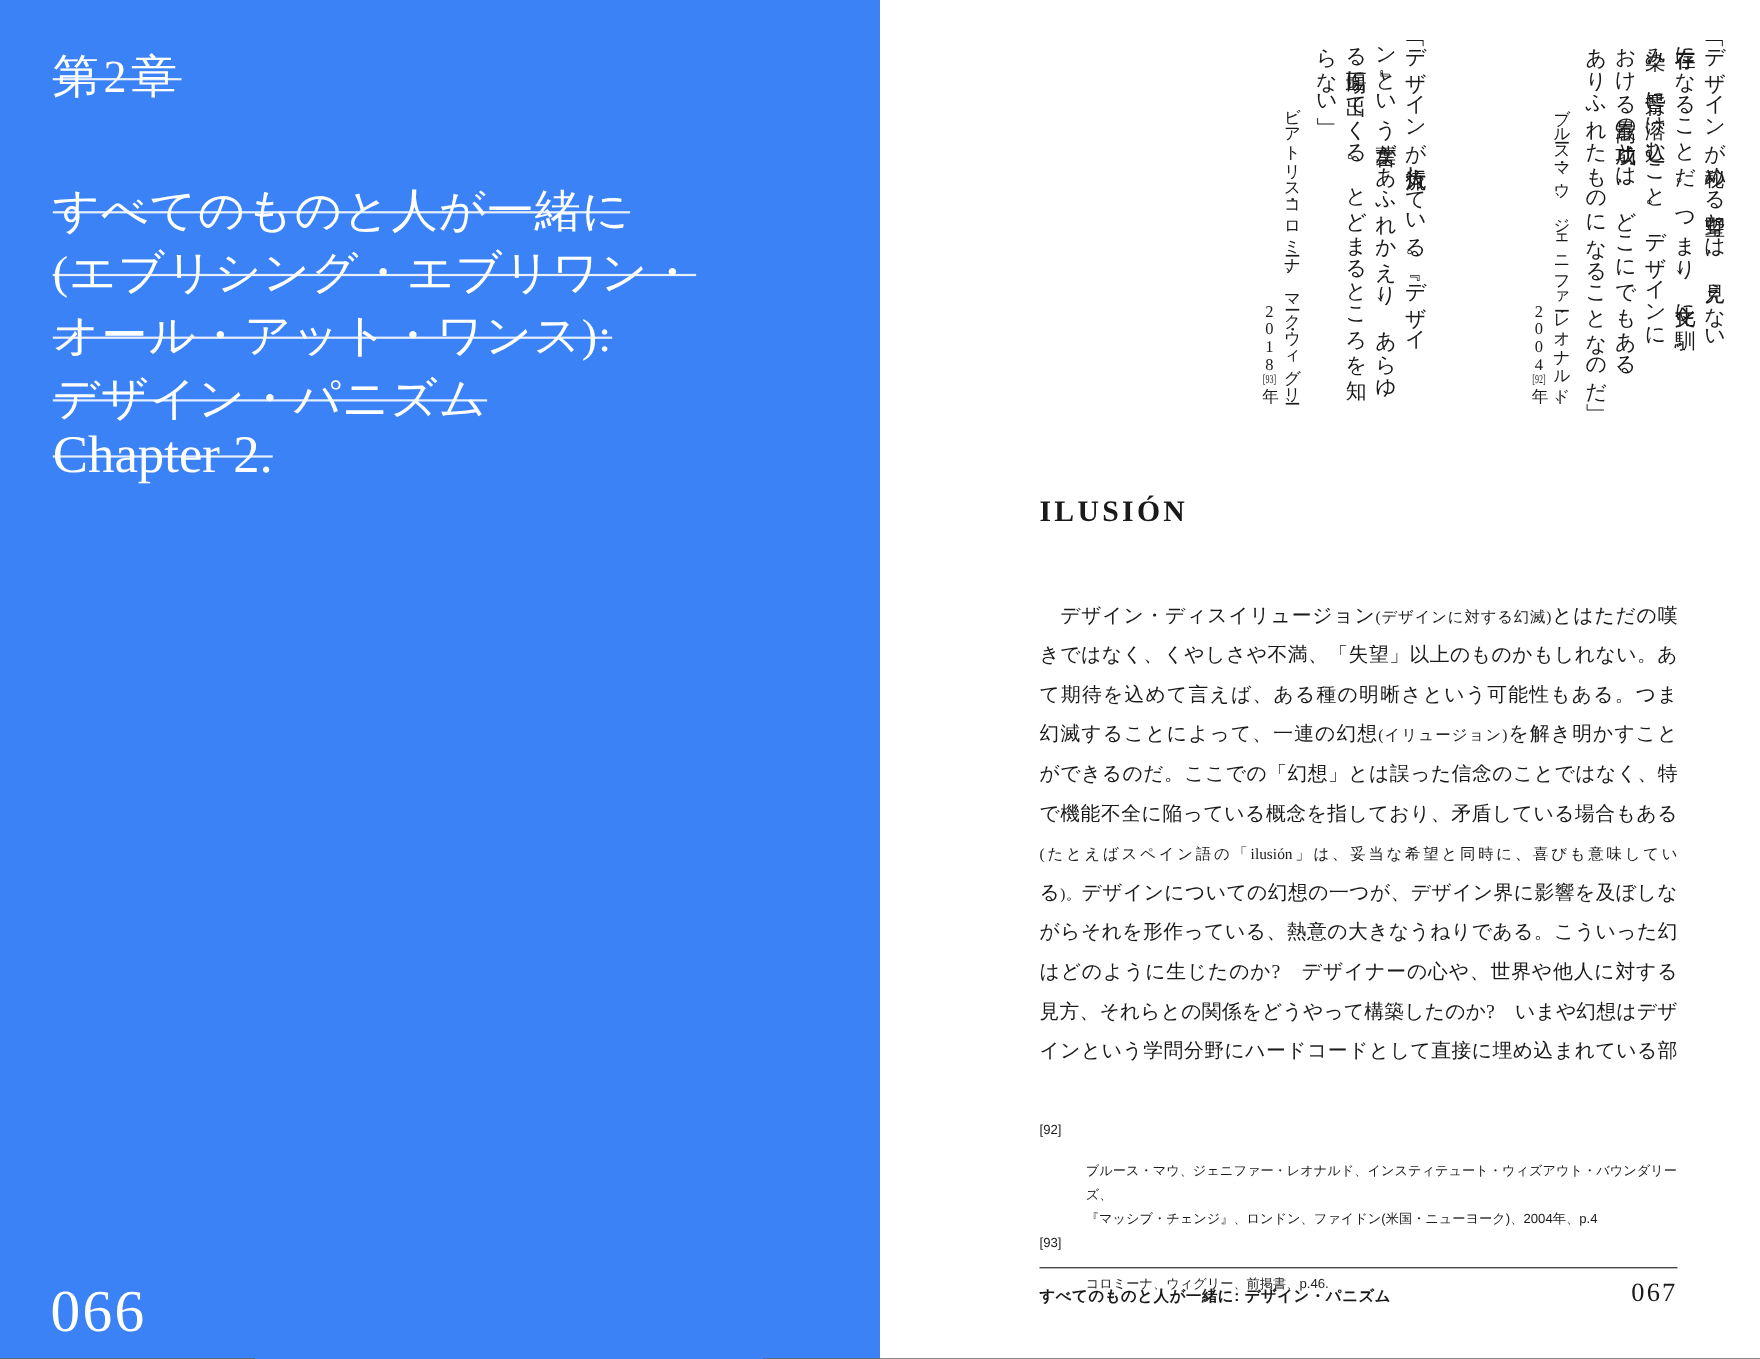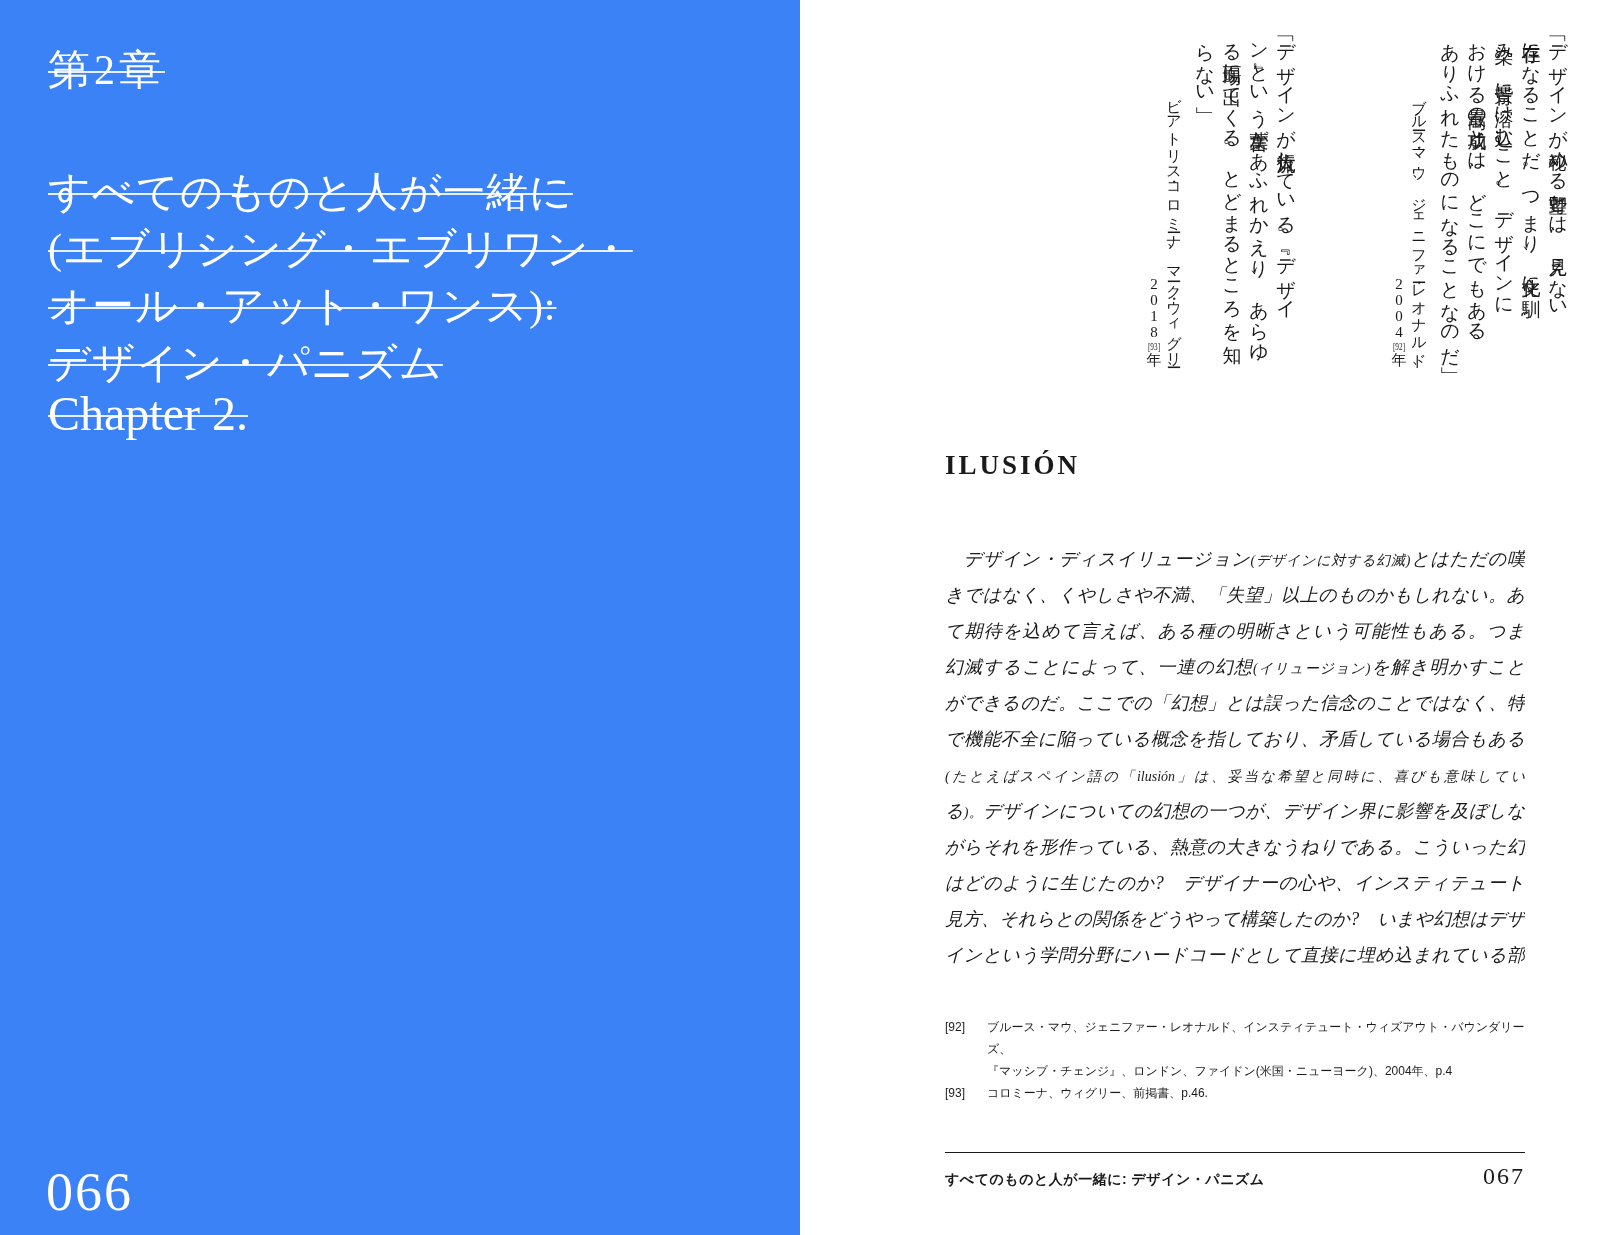--- a/index.html
+++ b/index.html
@@ -40,28 +40,28 @@
   }
   .quote-1{right:28px;}
   .quote-2{right:300px;}
   .heading{
     position:absolute;top:450px;left:145px;right:75px;
     text-align:left;font-size:27px;font-weight:bold;letter-spacing:3px;
   }
   .body-block{position:absolute;top:541px;left:145px;right:75px;}
   .bline{
     height:36px;line-height:36px;font-size:18px;
-    text-align:justify;text-align-last:justify;overflow:hidden;font-style:italic;
+    text-align:justify;text-align-last:justify;overflow:hidden;
   }
   .bline .seg-s{font-size:14px;}
   .footnotes{position:absolute;top:1016px;left:145px;right:75px;
     font-family:"Liberation Sans","DejaVu Sans",sans-serif;font-size:12px;line-height:22px;color:#1c1c1c;}
   .fnrow{display:flex;}
   .fnlabel{flex:0 0 42px;}
-  .fncontent{flex:1;}
+  .fncontent{flex:1;margin-top:37px;}
   .footer-rule{position:absolute;top:1152px;left:145px;right:75px;border-top:1.5px solid #1a1a1a;}
   .footer-row{position:absolute;top:1163px;left:145px;right:75px;display:flex;align-items:baseline;justify-content:space-between;}
   .running-title{font-family:Liberation Sans, sans-serif;font-weight:bold;font-size:14px;letter-spacing:.5px;}
   .pagenum-right{font-size:24px;letter-spacing:2px;font-family:"Liberation Serif","DejaVu Serif",serif;}
 </style>
 </head>
 <body>
 
 <div class="spread">
 
@@ -101,21 +101,21 @@
     <div class="body-block">
         <div class="bline"><span class="seg-n">　デザイン・ディスイリュージョン</span><span class="seg-s">(デザインに対する幻滅)</span><span class="seg-n">とはただの嘆</span></div>
         <div class="bline"><span class="seg-n">きではなく、くやしさや不満、「失望」以上のものかもしれない。あえ</span></div>
         <div class="bline"><span class="seg-n">て期待を込めて言えば、ある種の明晰さという可能性もある。つまり、</span></div>
         <div class="bline"><span class="seg-n">幻滅することによって、一連の幻想</span><span class="seg-s">(イリュージョン)</span><span class="seg-n">を解き明かすこと</span></div>
         <div class="bline"><span class="seg-n">ができるのだ。ここでの「幻想」とは誤った信念のことではなく、特異</span></div>
         <div class="bline"><span class="seg-n">で機能不全に陥っている概念を指しており、矛盾している場合もある</span></div>
         <div class="bline"><span class="seg-s">(たとえばスペイン語の「ilusión」は、妥当な希望と同時に、喜びも意味してい</span></div>
         <div class="bline"><span class="seg-n">る</span><span class="seg-s">)。</span><span class="seg-n">デザインについての幻想の一つが、デザイン界に影響を及ぼしな</span></div>
         <div class="bline"><span class="seg-n">がらそれを形作っている、熱意の大きなうねりである。こういった幻想</span></div>
-        <div class="bline"><span class="seg-n">はどのように生じたのか?　デザイナーの心や、インスティテュート</span></div>
+        <div class="bline"><span class="seg-n">はどのように生じたのか?　デザイナーの心や、世界や他人に対する</span></div>
         <div class="bline"><span class="seg-n">見方、それらとの関係をどうやって構築したのか?　いまや幻想はデザ</span></div>
         <div class="bline"><span class="seg-n">インという学問分野にハードコードとして直接に埋め込まれている部分</span></div>
       </div>
 
     <div class="footnotes">
         <div class="fnrow">
           <div class="fnlabel">[92]</div>
           <div class="fncontent">
             <div>ブルース・マウ、ジェニファー・レオナルド、インスティテュート・ウィズアウト・バウンダリーズ、</div>
             <div>『マッシブ・チェンジ』、ロンドン、ファイドン(米国・ニューヨーク)、2004年、p.4</div>

